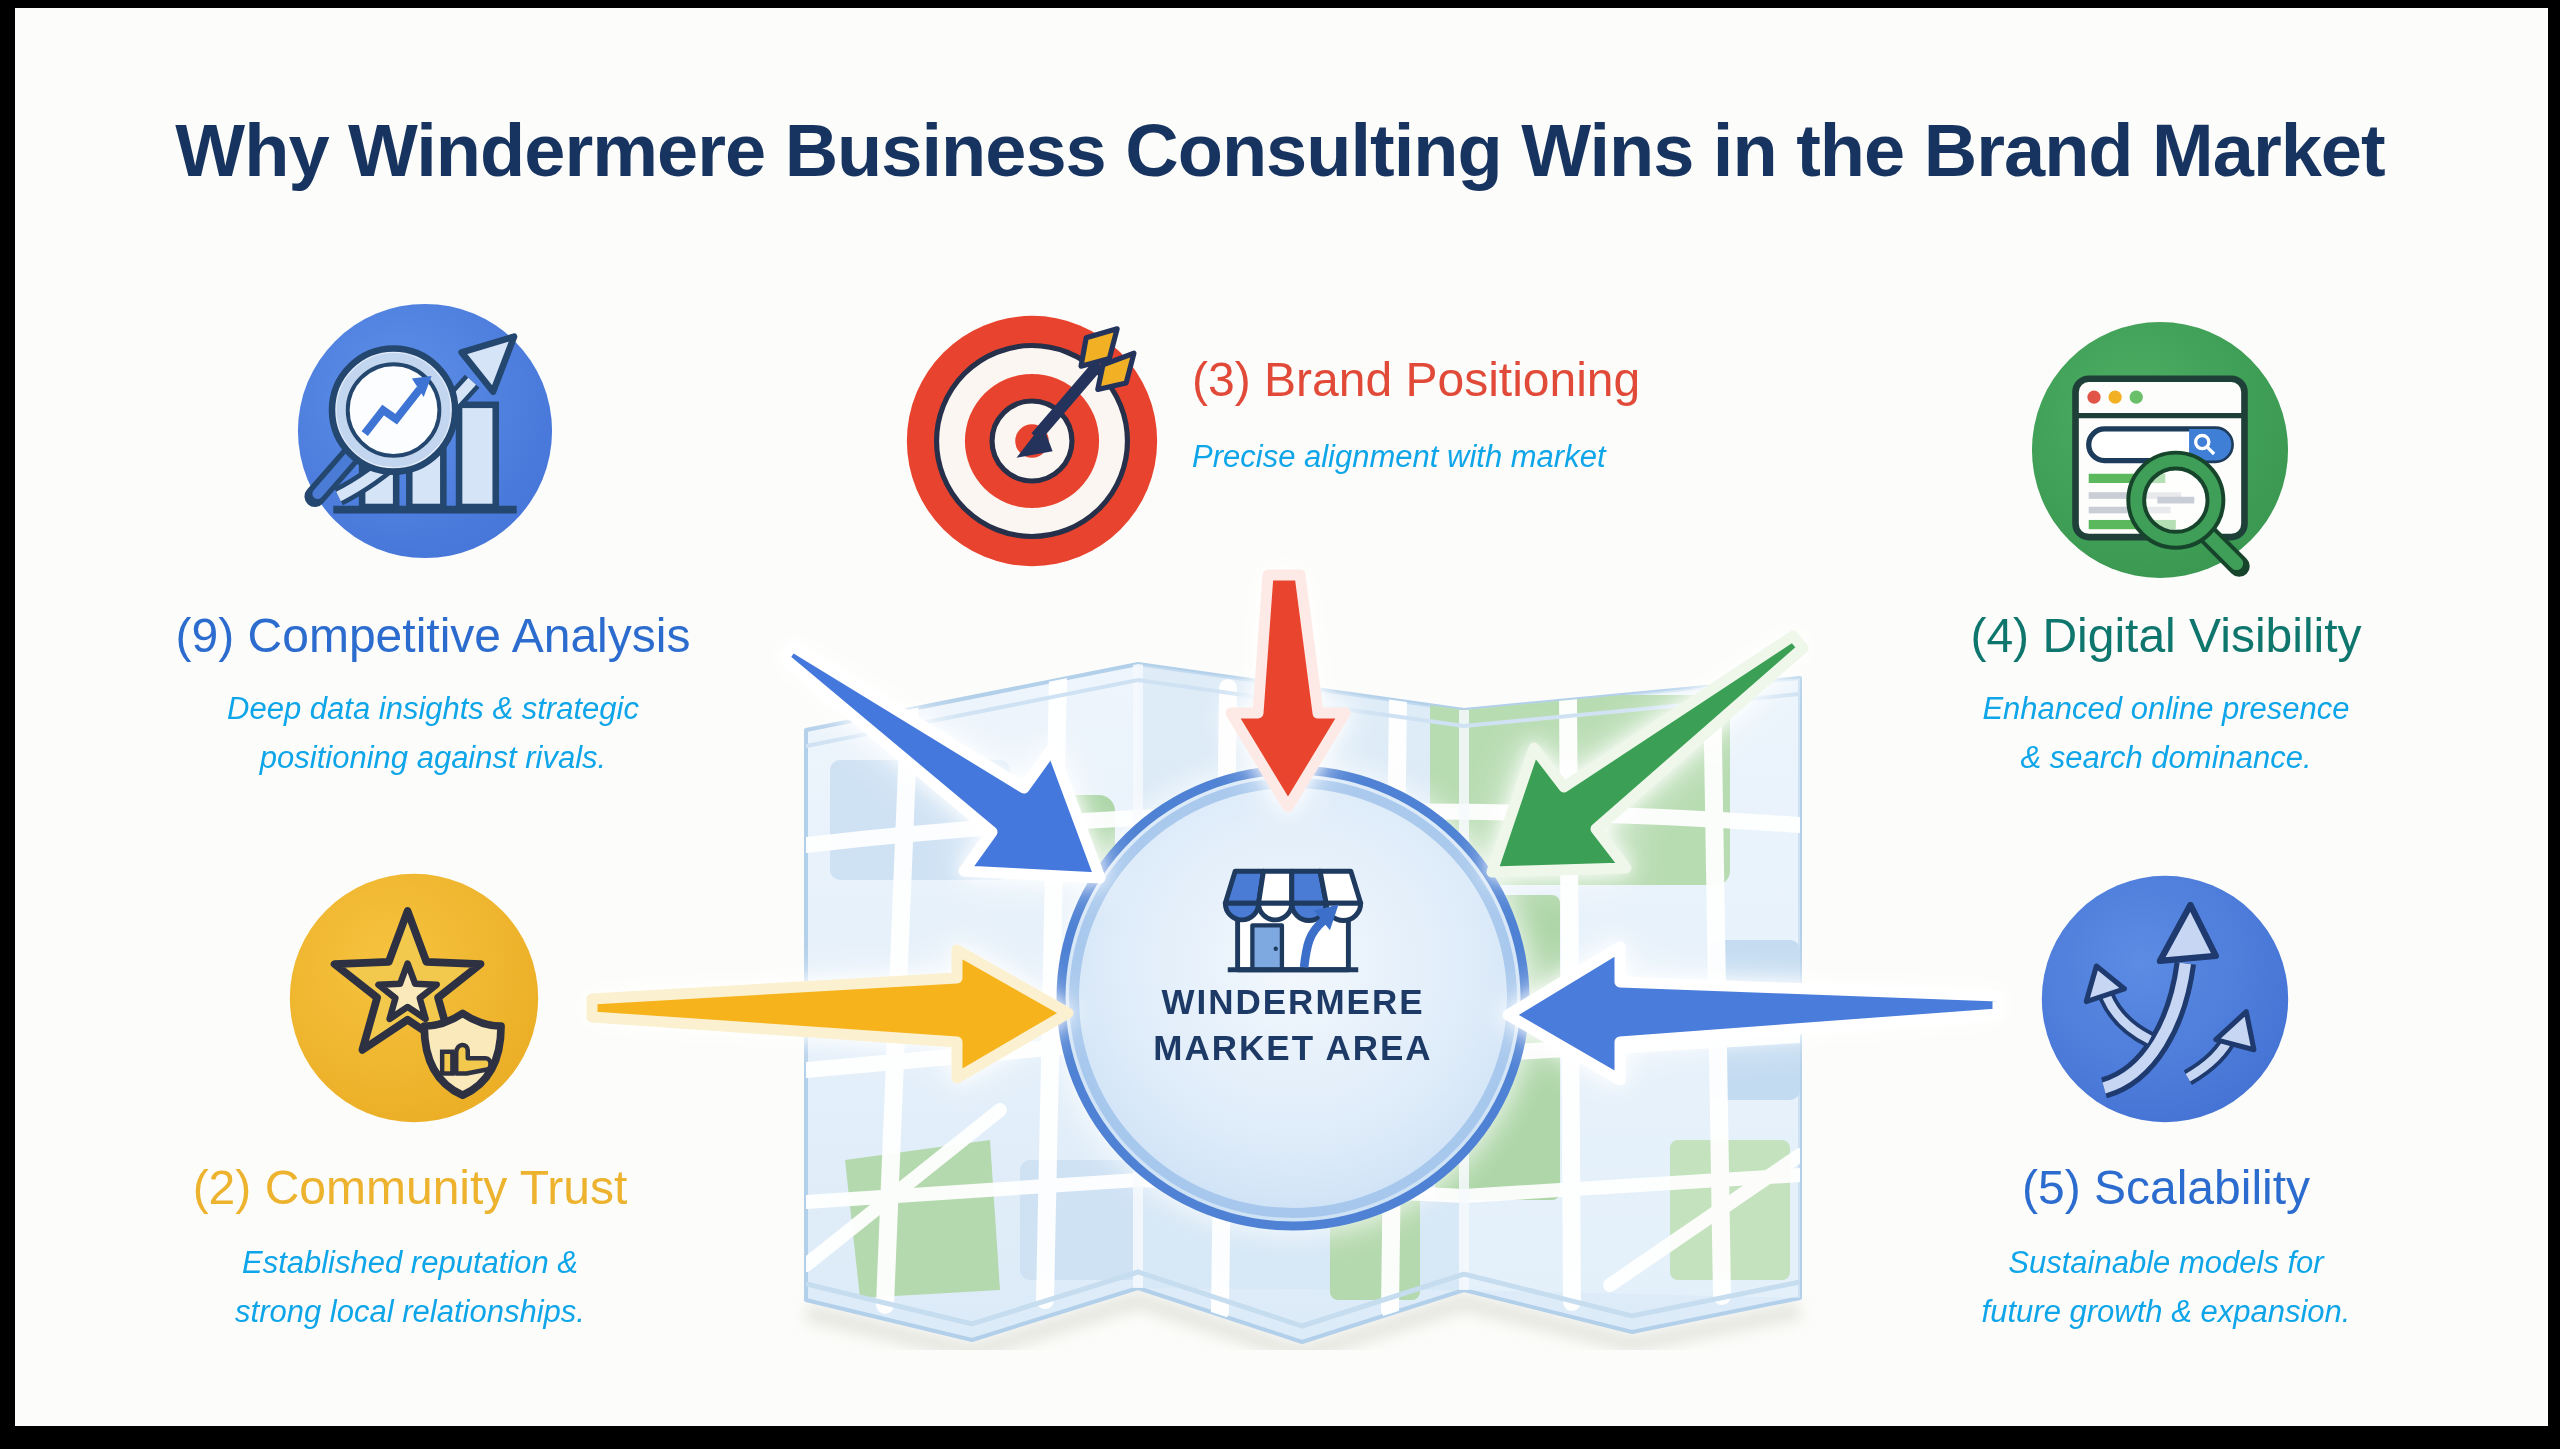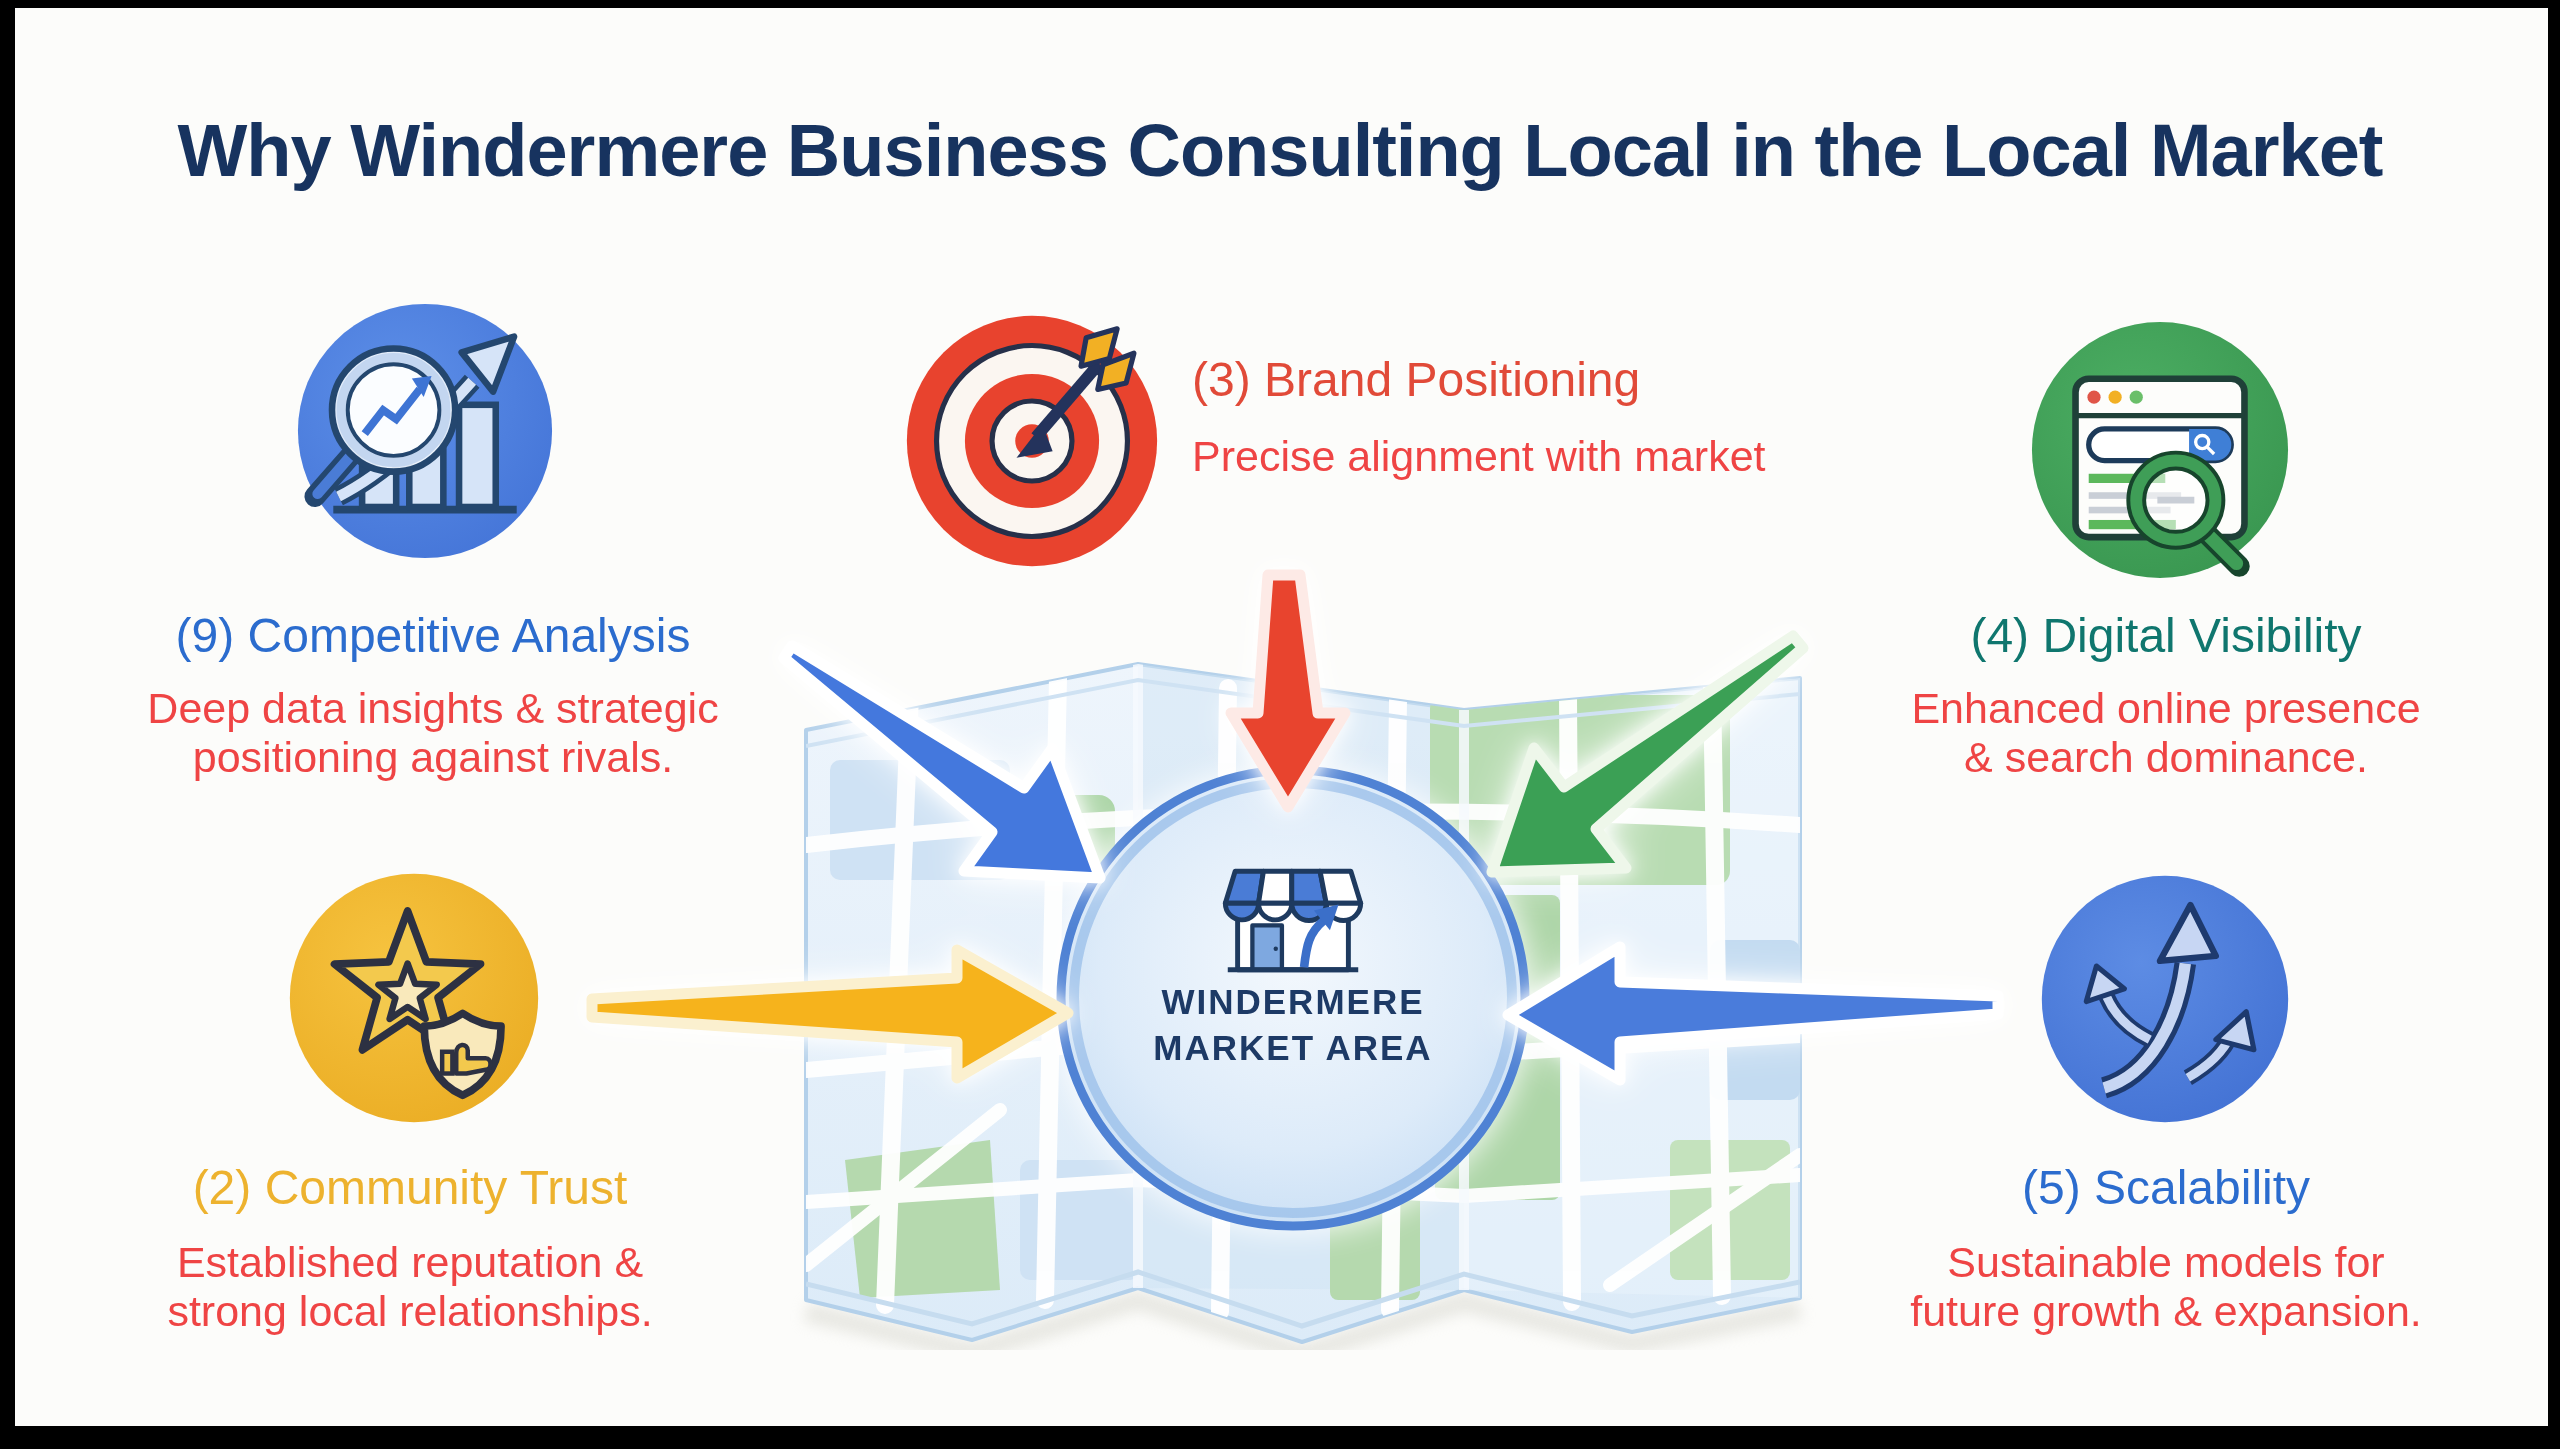--- a/index.html
+++ b/index.html
@@ -3,36 +3,36 @@
 <meta charset="utf-8">
 <style>
   html,body{margin:0;padding:0;background:#000;}
   #app{position:relative;width:2560px;height:1449px;background:#000;overflow:hidden;
        font-family:"Liberation Sans",sans-serif;}
   .canvas{position:absolute;left:15px;top:8px;right:12px;bottom:23px;background:#fcfcfa;}
   .abs{position:absolute;}
   .page-title{position:absolute;left:0;top:108px;width:100%;text-align:center;
       font-size:74px;font-weight:800;letter-spacing:-1px;color:#17335f;}
   .sec-heading{position:absolute;font-size:48px;font-weight:400;white-space:nowrap;}
-  .sec-body{position:absolute;font-size:43px;font-weight:500;color:#ef4444;line-height:49px;white-space:nowrap;}
+  .sec-body{position:absolute;font-size:31px;font-weight:500;color:#0ea5e9;line-height:49px;white-space:nowrap;font-style:italic;}
   .centered{transform:translateX(-50%);text-align:center;}
   .c-blue{color:#2b6cce}.c-yellow{color:#edb22e}.c-red{color:#e14a38}.c-green{color:#0f766e}
   .arrow-layer{position:absolute;left:0;top:0;
       filter:drop-shadow(0 0 9px rgba(255,255,255,.95)) drop-shadow(0 0 20px rgba(255,255,255,.65));}
   .circle-glow{filter:drop-shadow(0 0 16px rgba(255,255,255,.95));}
   .market-label{position:absolute;left:1293px;transform:translateX(-50%);
       font-size:35px;font-weight:800;letter-spacing:2px;color:#1d3a66;white-space:nowrap;}
 </style>
 </head>
 <body>
 
 <div id="app">
   <div class="canvas"></div>
 
-  <div class="page-title">Why Windermere Business Consulting Local in the Local Market</div>
+  <div class="page-title">Why Windermere Business Consulting Wins in the Brand Market</div>
 
   <svg class="abs" style="left:790px;top:640px" width="1030" height="710" viewBox="0 0 1030 710">
     <defs>
       <linearGradient id="mapGrad" x1="0" y1="0" x2="0" y2="1">
         <stop offset="0" stop-color="#eef5fc"></stop>
           <stop offset="1" stop-color="#dcebf8"></stop>
       </linearGradient>
       <clipPath id="mapClip">
         <polygon points="16,90 348,24 674,70 1010,38 1010,658 842,692 674,650 512,702 348,648 182,700 16,660"></polygon>
       </clipPath>

